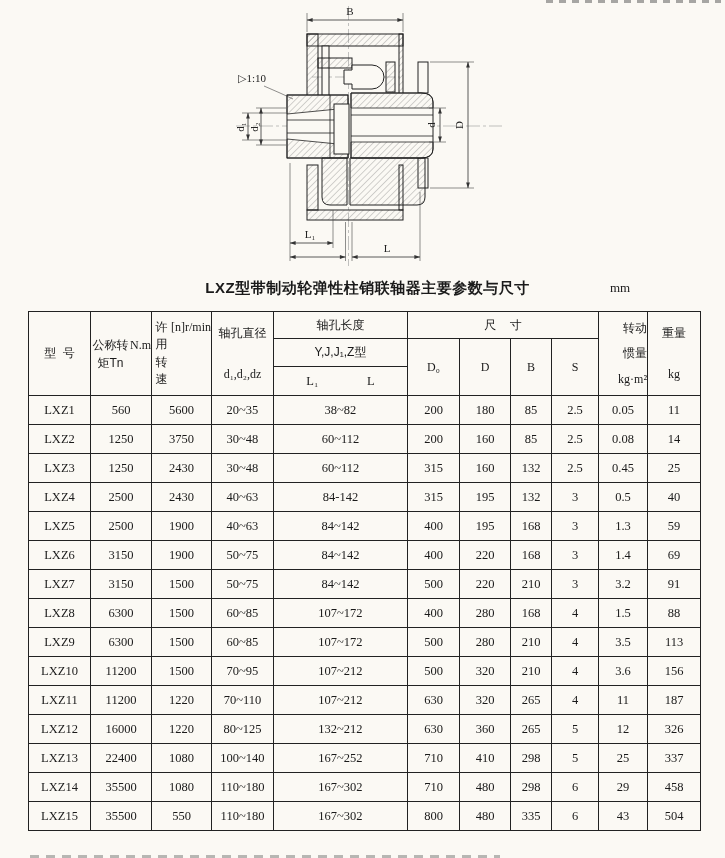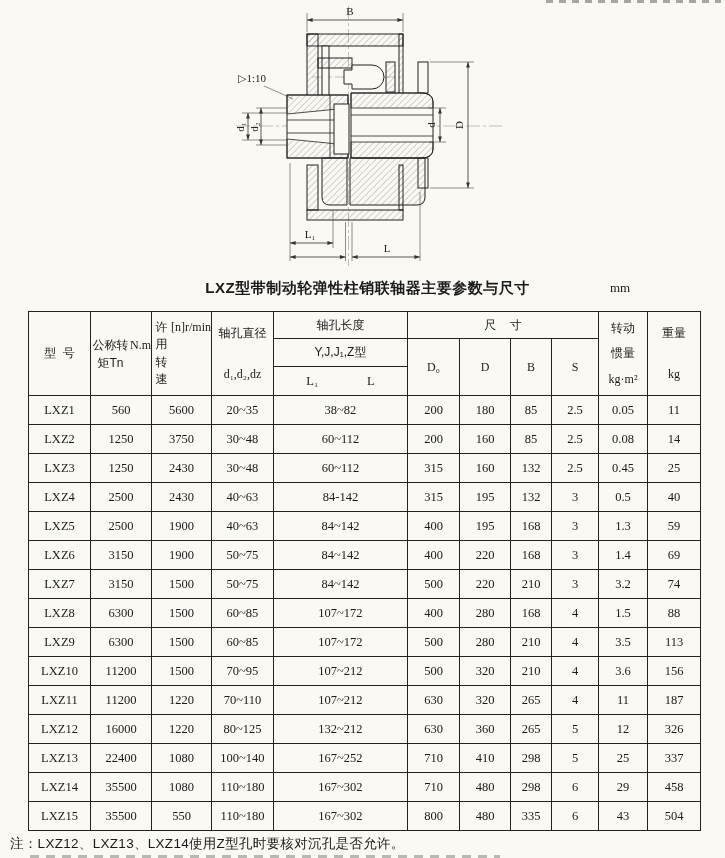--- a/index.html
+++ b/index.html
@@ -228,21 +228,21 @@
         </th>
         <th rowspan="3">
           <div class="spread">
             <span>轴孔直径</span>
             <span class="serif">d₁,d₂,dz</span>
           </div>
         </th>
         <th>轴孔长度</th>
         <th colspan="4" class="pre">尺    寸</th>
         <th rowspan="3">
-          <div class="spread" style="height:76px;">
+          <div class="spread" style="height:76px;text-align:right;">
             <span>转动</span>
             <span>惯量</span>
             <span class="serif">kg·m²</span>
           </div>
         </th>
         <th rowspan="3">
           <div class="spread">
             <span>重量</span>
             <span class="serif">kg</span>
           </div>
@@ -347,21 +347,21 @@
           <td>LXZ7</td>
           <td>3150</td>
           <td>1500</td>
           <td>50~75</td>
           <td>84~142</td>
           <td>500</td>
           <td>220</td>
           <td>210</td>
           <td>3</td>
           <td>3.2</td>
-          <td>74</td>
+          <td>91</td>
         </tr>
         <tr>
           <td>LXZ8</td>
           <td>6300</td>
           <td>1500</td>
           <td>60~85</td>
           <td>107~172</td>
           <td>400</td>
           <td>280</td>
           <td>168</td>
@@ -456,16 +456,15 @@
           <td>800</td>
           <td>480</td>
           <td>335</td>
           <td>6</td>
           <td>43</td>
           <td>504</td>
         </tr>
       </tbody>
   </table>
 
-  <div class="note">注：LXZ12、LXZ13、LXZ14使用Z型孔时要核对沉孔是否允许。</div>
 
   <div class="clip-bottom"></div>
 </div>
 
 </body></html>

